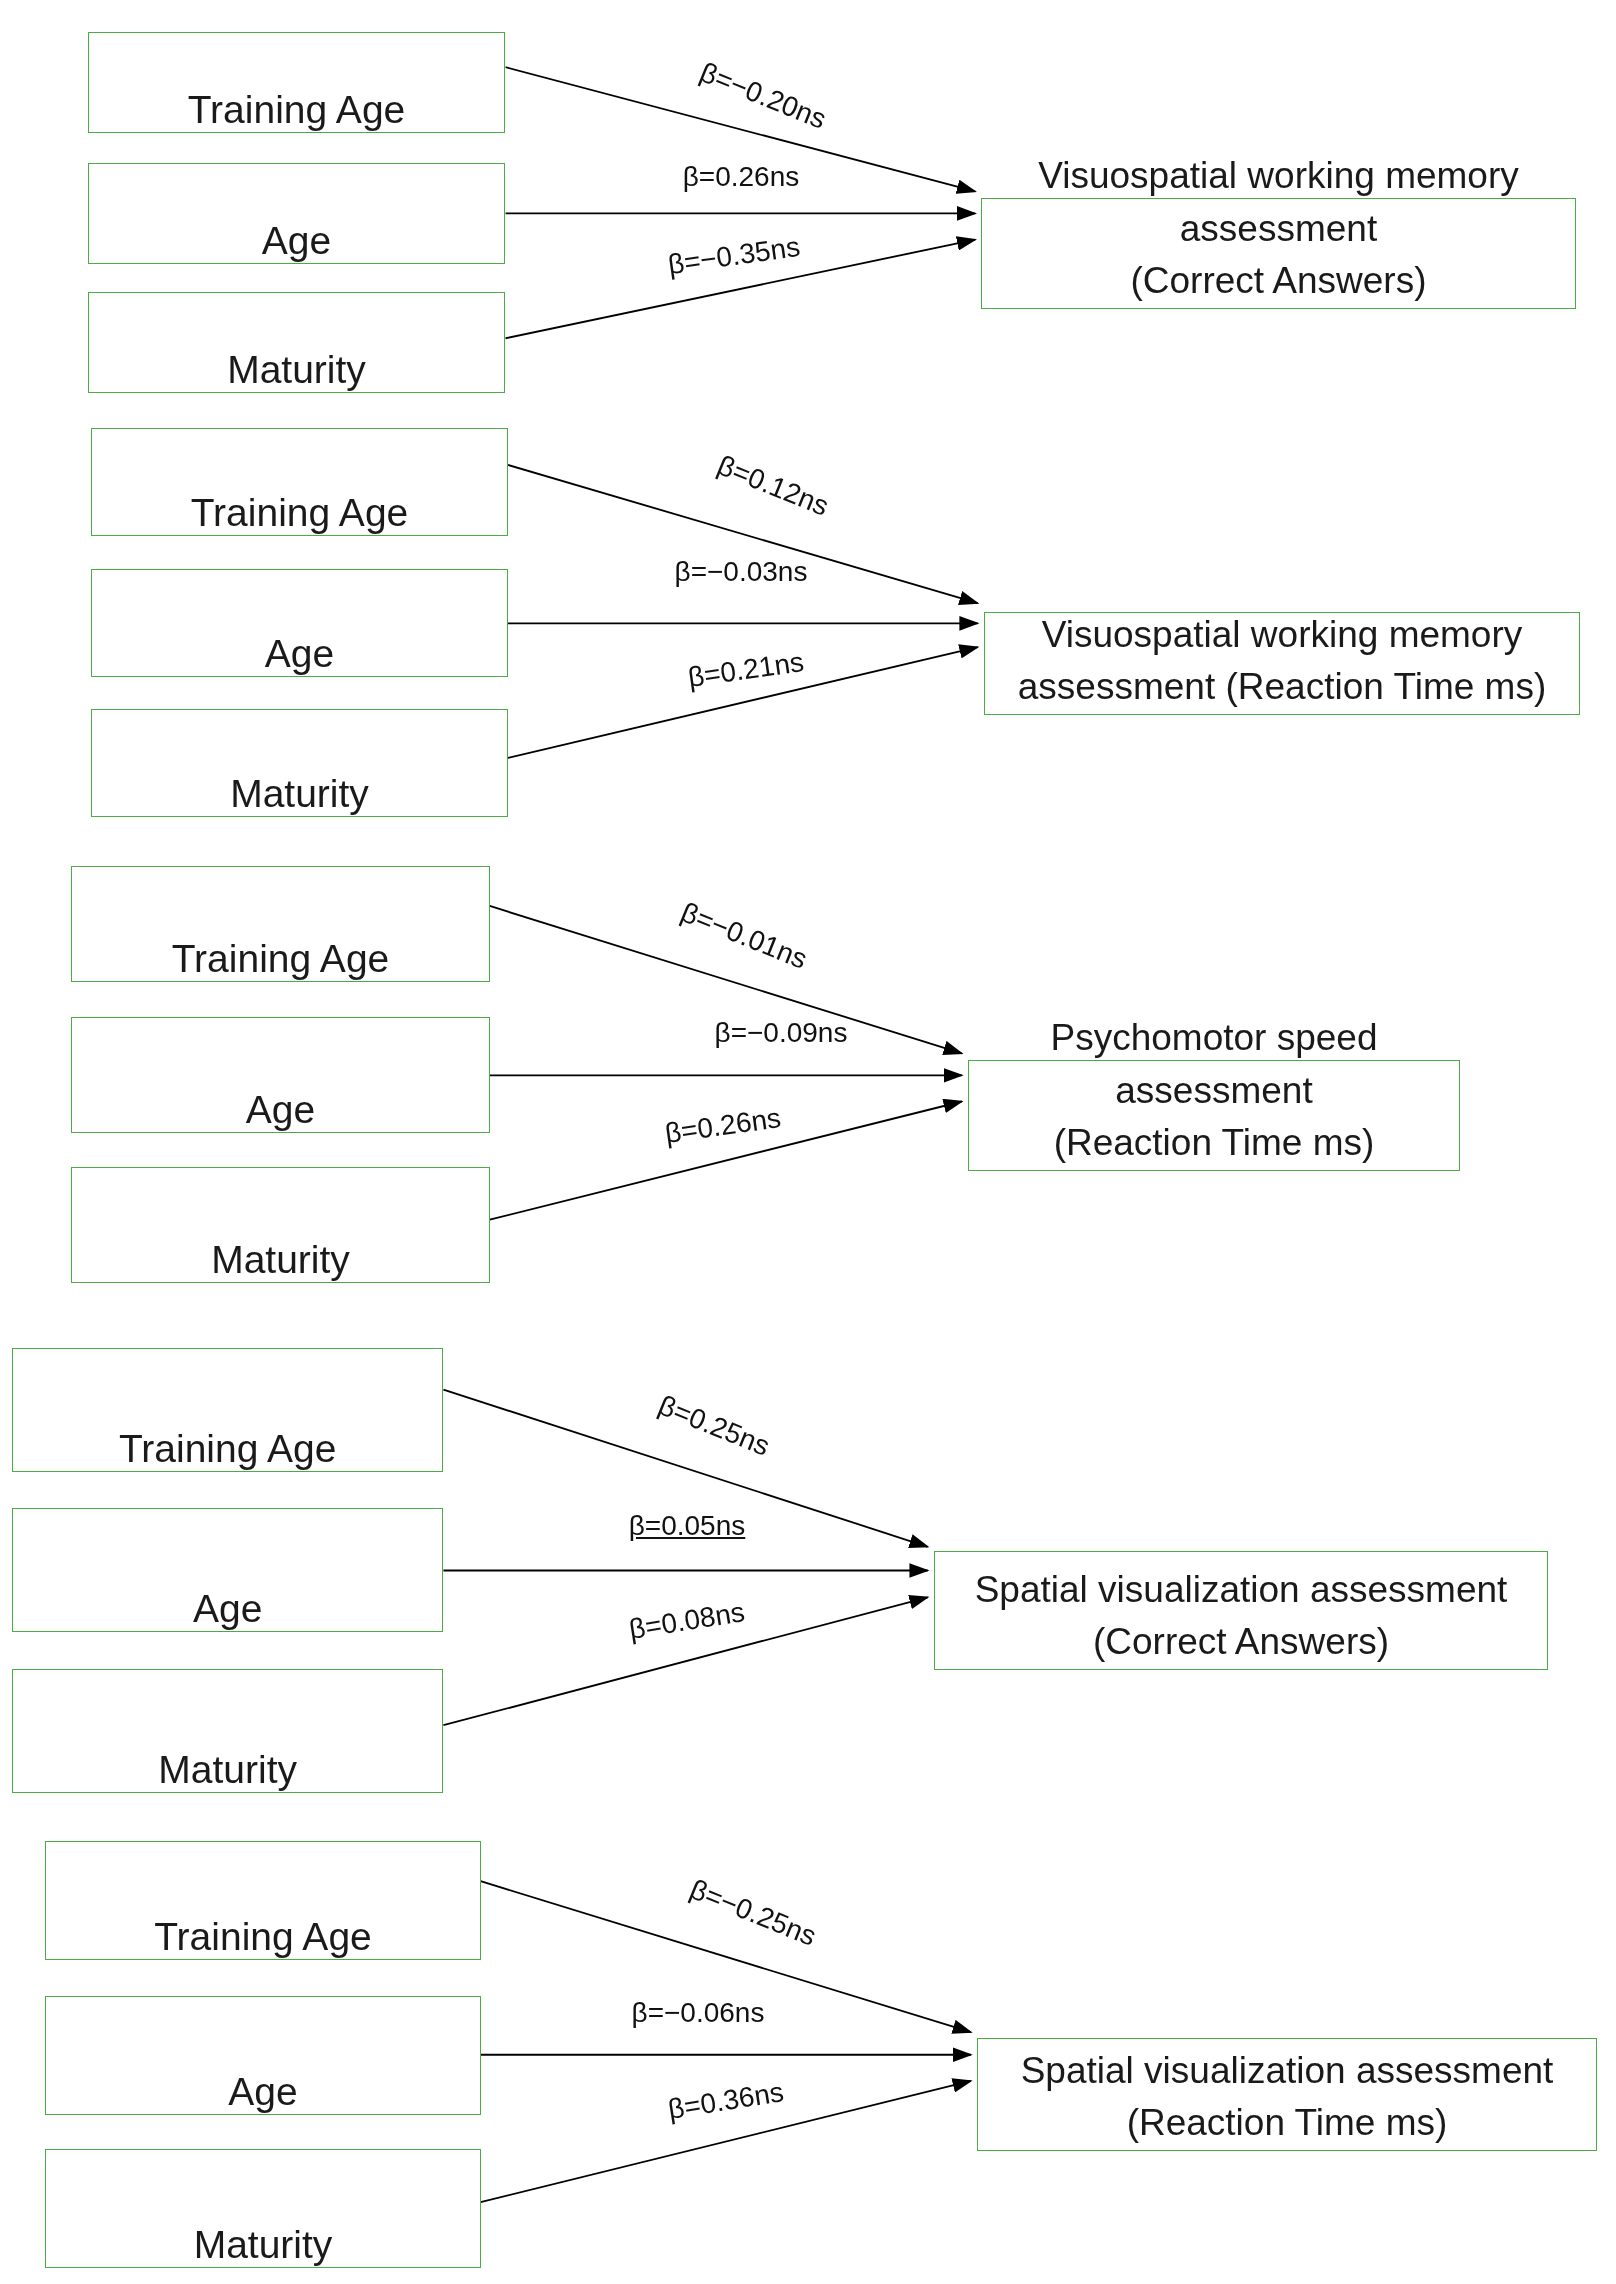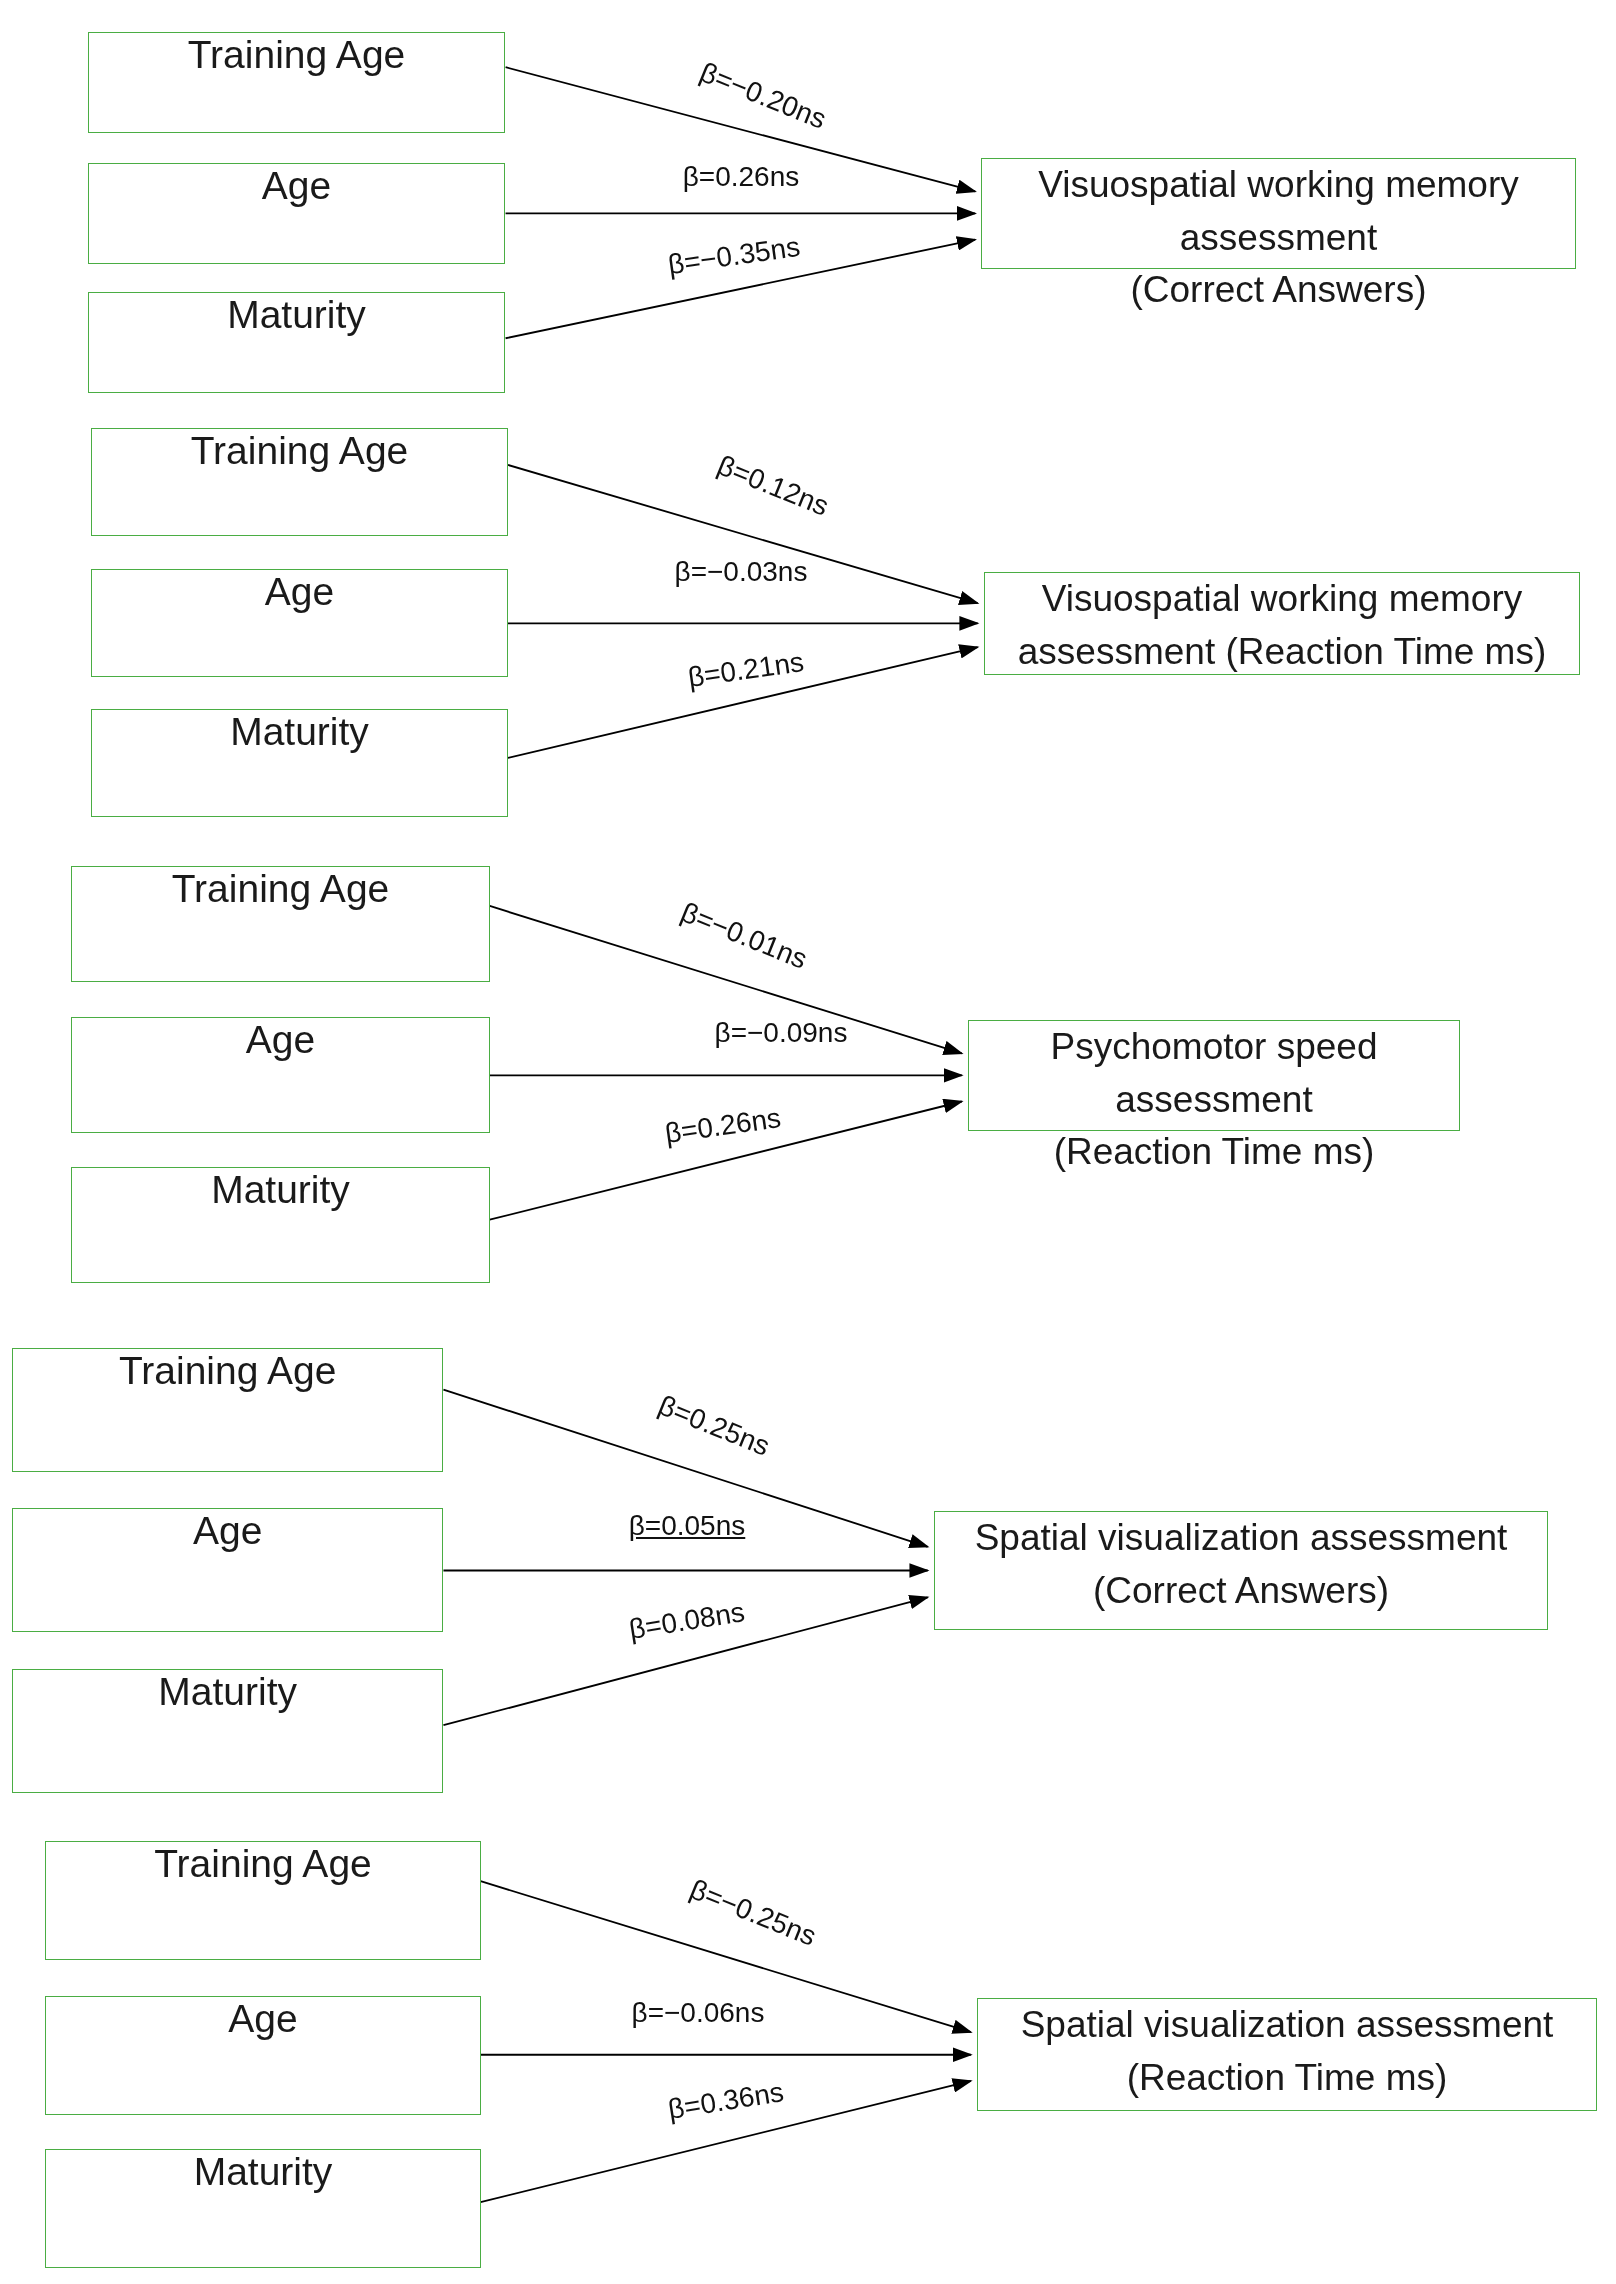--- a/index.html
+++ b/index.html
@@ -9,26 +9,26 @@
     background:#ffffff;
     font-family:"Liberation Sans", sans-serif;
     color:#1a1a1a;
     overflow:hidden;
   }
   .arrows{position:absolute;left:0;top:0;width:1616px;height:2284px;}
   .box{
     position:absolute;
     border:1.8px solid #4aad43;
     background:#ffffff;
-    display:flex;align-items:flex-start;justify-content:center;
+    display:flex;align-items:flex-end;justify-content:center;
     text-align:center;
     box-sizing:border-box;
   }
   .src-box{font-size:39px;}
-  .dst-box{font-size:37px;}
+  .dst-box{font-size:37px;margin-top:40px;}
   .dst-box .label{white-space:pre-line;line-height:1.42;padding:0 12.2px;}
   .beta{
     position:absolute;
     font-size:28px;
     color:#111111;
     white-space:nowrap;
     transform:translate(-50%,-50%) rotate(var(--r,0deg));
   }
 </style>
 </head>

